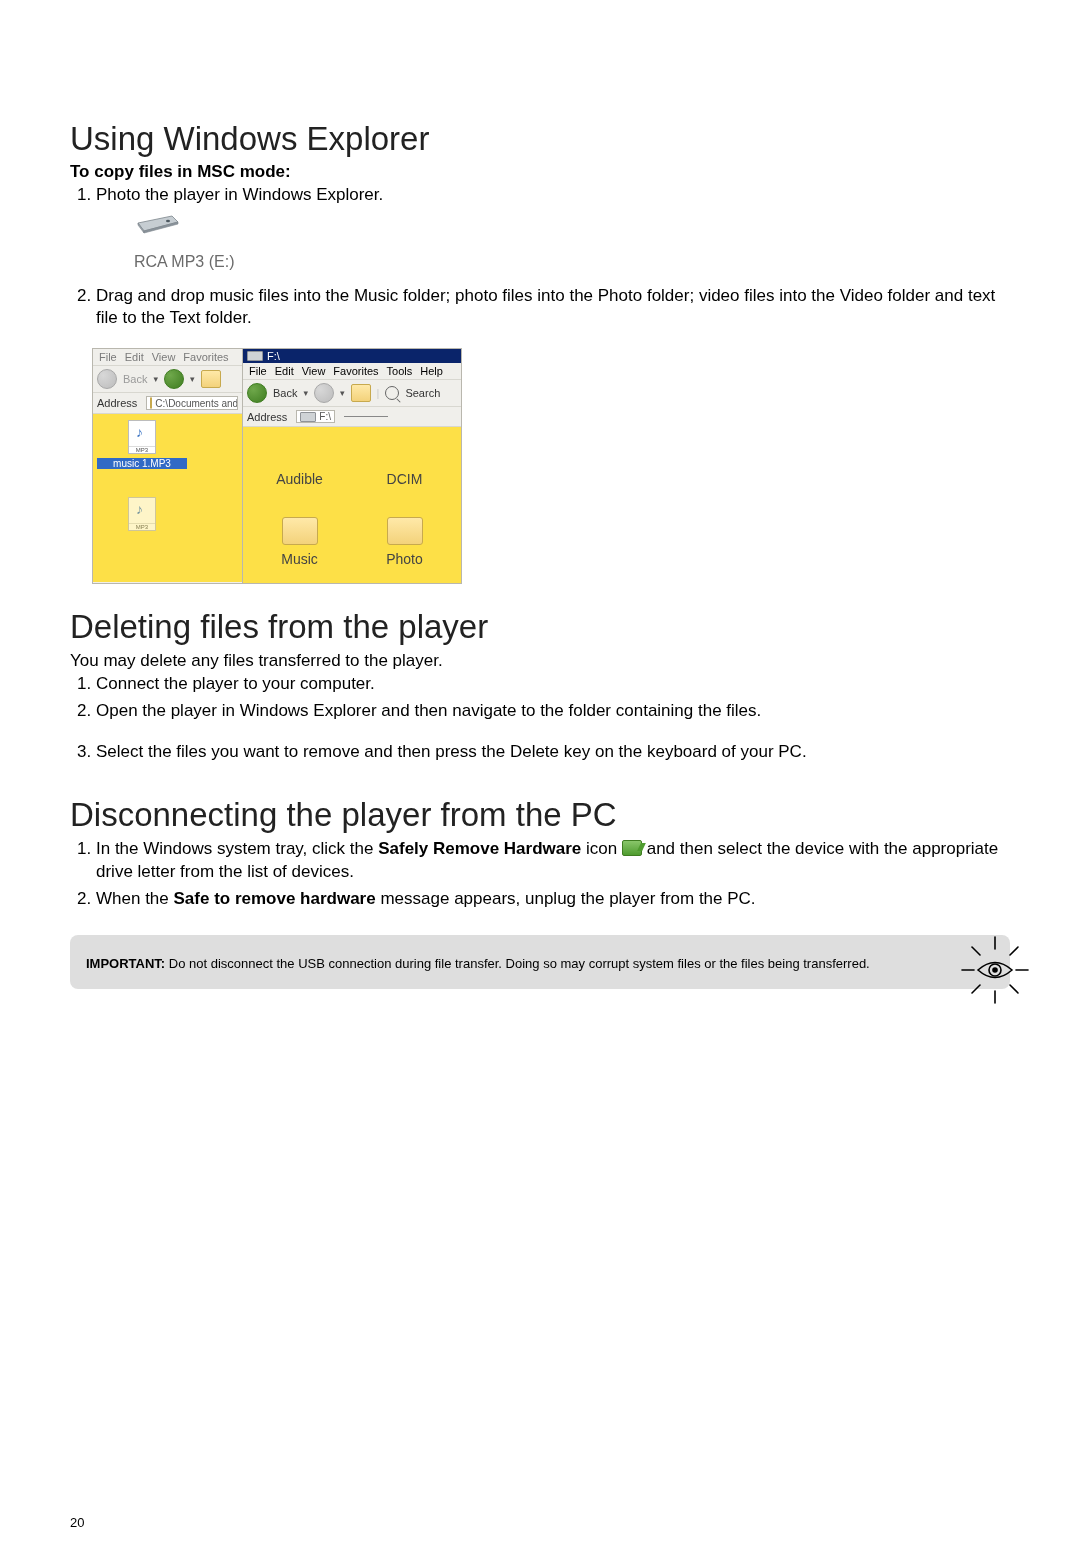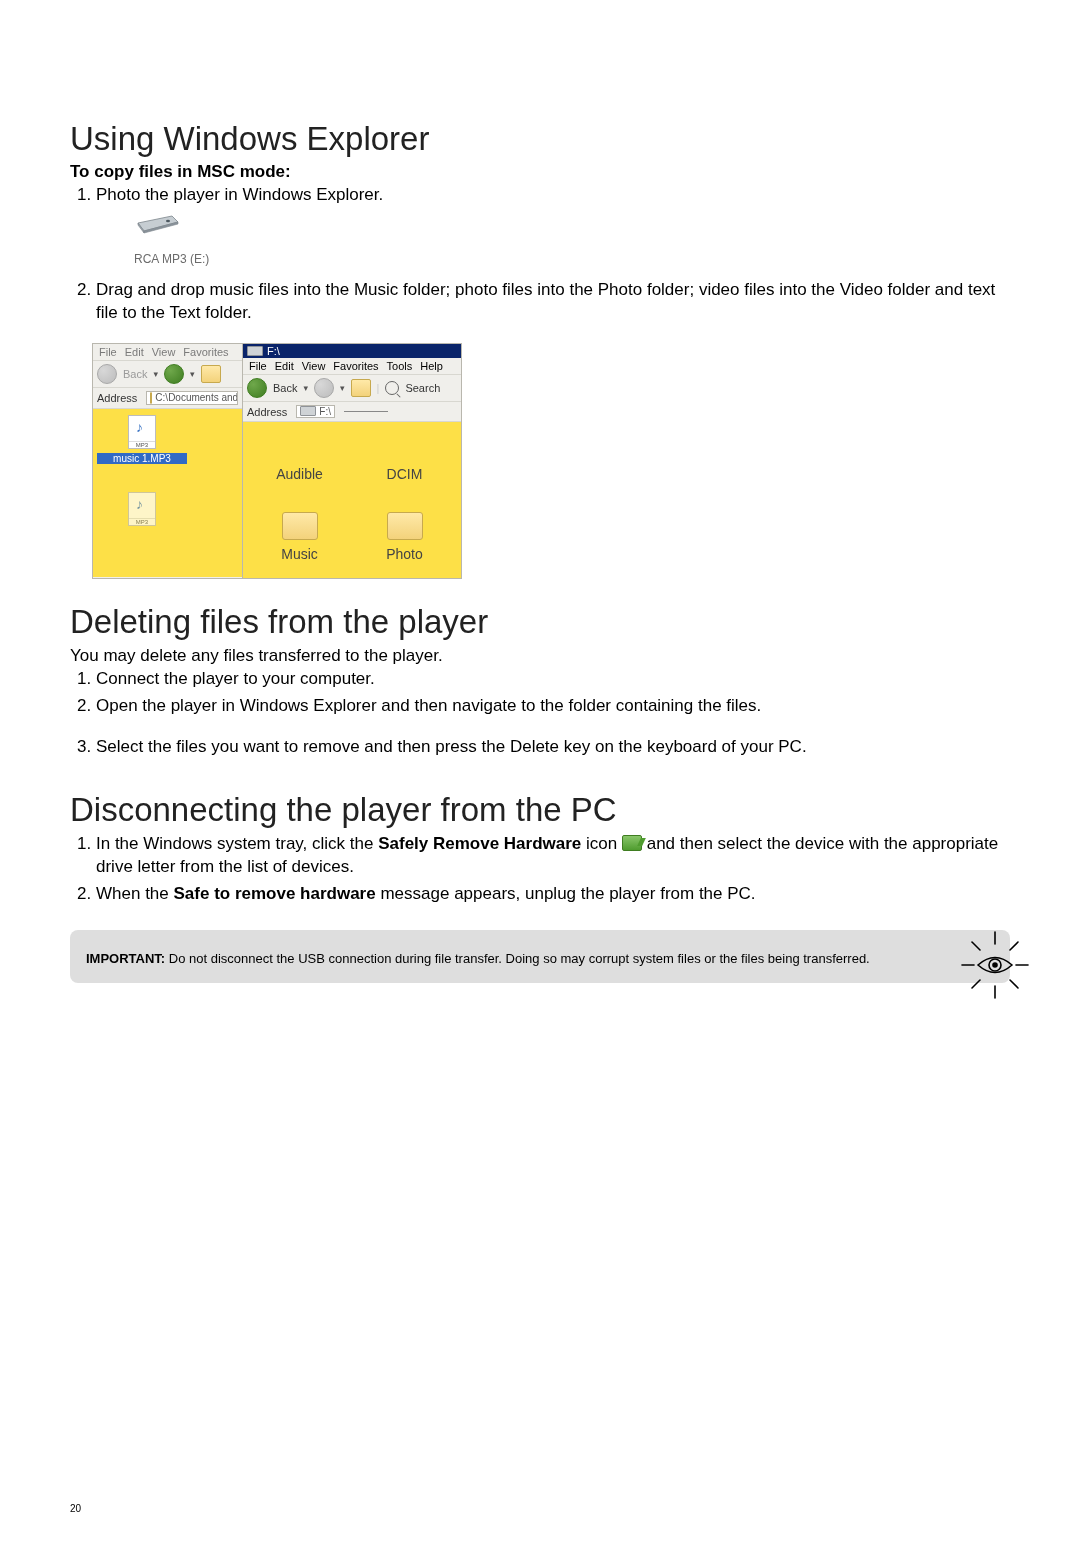--- a/index.html
+++ b/index.html
@@ -41,21 +41,21 @@
   }
   ol.steps > li:first-child { margin-bottom: 4px; }
 
   
   .drive-block {
     margin: 6px 0 12px 38px;
   }
   .drive-icon svg { display: block; }
   .drive-label {
     font-family: Tahoma, Arial, sans-serif;
-    font-size: 12px;
+    font-size: 16px;
     color: #6b6b6b;
     margin-top: 16px;
   }
 
   
   .explorer-combo {
     display: flex;
     margin: 10px 0 24px 22px;
     font-family: Tahoma, Arial, sans-serif;
     font-size: 11px;
@@ -126,21 +126,21 @@
   }
   .addrbar {
     display: flex; align-items: center; gap: 9px;
     padding: 3px 4px;
     border-bottom: 1px solid #d8d7d0;
     overflow: hidden; white-space: nowrap;
   }
   .addrbox {
     background: #fff; border: 1px solid #b9b7ae;
     padding: 0 3px; font-size: 10px; color: #555;
-    display: inline-flex; gap: 3px;
+    display: inline-flex; align-items: center; gap: 3px;
     overflow: hidden;
   }
   .mini-folder {
     width: 12px; height: 10px;
     background: linear-gradient(#ffe9a8,#f3d27b);
     border: 1px solid #c7a94e;
     border-radius: 1px;
     display: inline-block;
   }
   .mini-drive {
@@ -229,23 +229,23 @@
   }
   .srh-icon::after {
     content: ""; position: absolute; right: -3px; top: 2px;
     width: 5px; height: 8px;
     background: #4f9c2f;
     transform: skewX(-25deg);
   }
 
   .page-num {
     position: absolute;
-    bottom: 40px;
+    bottom: 24px;
     left: 70px;
-    font-size: 10px;
+    font-size: 13px;
   }
 </style>
 </head>
 <body>
 
 <div class="page">
 
   <h1 class="section">Using Windows Explorer</h1>
   <h2 class="sub">To copy files in MSC mode:</h2>
 

